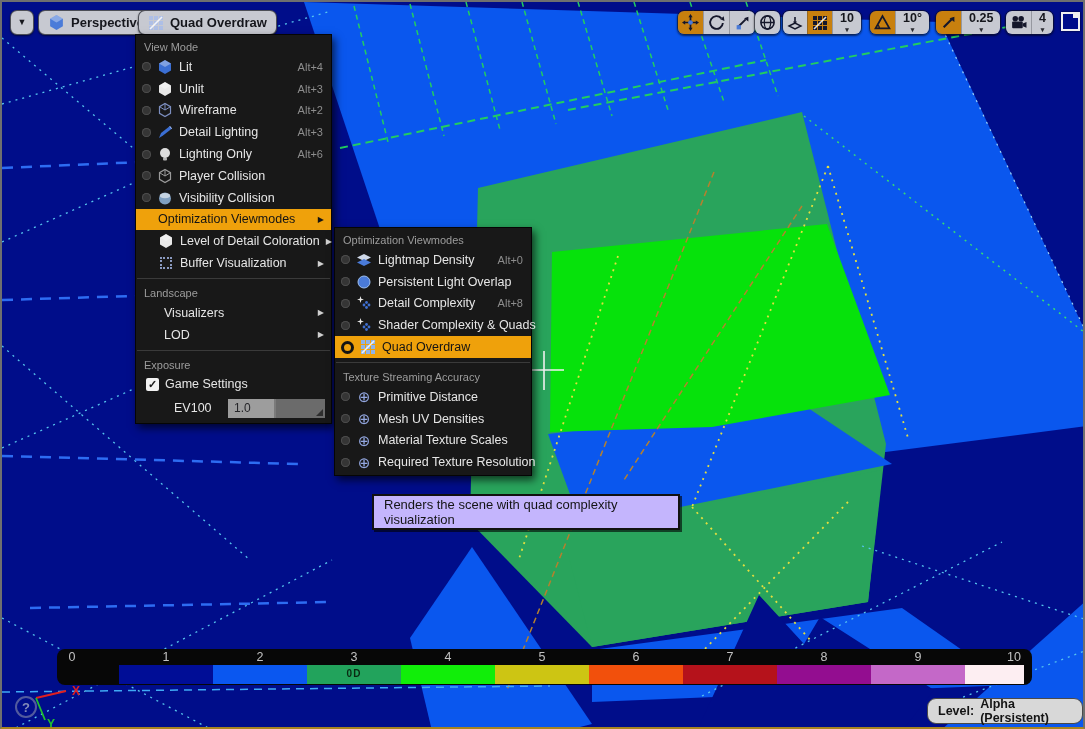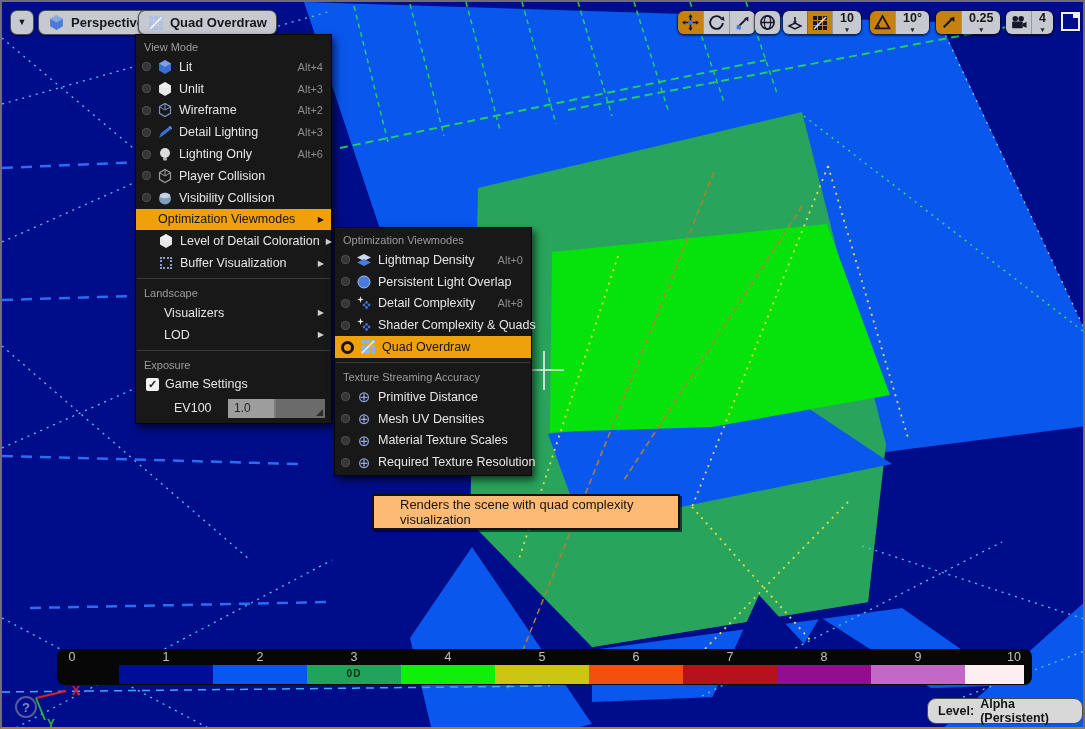--- a/index.html
+++ b/index.html
@@ -49,23 +49,23 @@
   .chk{width:13px;height:13px;background:#f2f2f2;border-radius:2px;color:#1a1a1a;font-size:11px;
        font-weight:700;display:flex;align-items:center;justify-content:center;flex:none;}
   .spin{display:flex;width:97px;height:19px;margin-left:auto;position:relative;}
   .spin .v{width:48px;background:#9d9d9d;color:#26262a;font-size:12px;display:flex;align-items:center;
        padding-left:6px;box-sizing:border-box;border-right:2px solid #7b7b7b;}
   .spin .drag{flex:1;background:#6b6b6b;position:relative;}
   .spin .drag::after{content:"";position:absolute;right:2px;bottom:2px;border-left:7px solid transparent;
        border-bottom:7px solid #2e2e2e;}
 
   
-  .tooltip{position:absolute;left:370px;top:492px;width:308px;height:36px;background:#fdba74;
+  .tooltip{position:absolute;left:370px;top:492px;width:308px;height:36px;background:#c4b5fd;
        border:2px solid #111;box-sizing:border-box;display:flex;align-items:center;
-       padding-left:26px;font-size:13px;color:#141414;box-shadow:2px 2px 0 rgba(0,0,0,.6);}
+       padding-left:10px;font-size:13px;color:#141414;box-shadow:2px 2px 0 rgba(0,0,0,.6);}
 
   
   .legend{position:absolute;left:55px;top:647px;width:975px;height:36px;background:#070707;
        border-radius:8px;}
   .tick{position:absolute;top:1px;transform:translateX(-50%);color:#c2c2c2;font-size:12.5px;}
   .strip{position:absolute;left:62px;top:16px;height:19px;display:flex;}
   .strip .cseg{width:94px;height:100%;}
   .strip .cseg:last-child{width:59px;}
   .odmark{position:absolute;left:297px;top:19px;transform:translateX(-50%);
        color:#0a2a12;font-size:10px;font-weight:700;letter-spacing:1px;}

